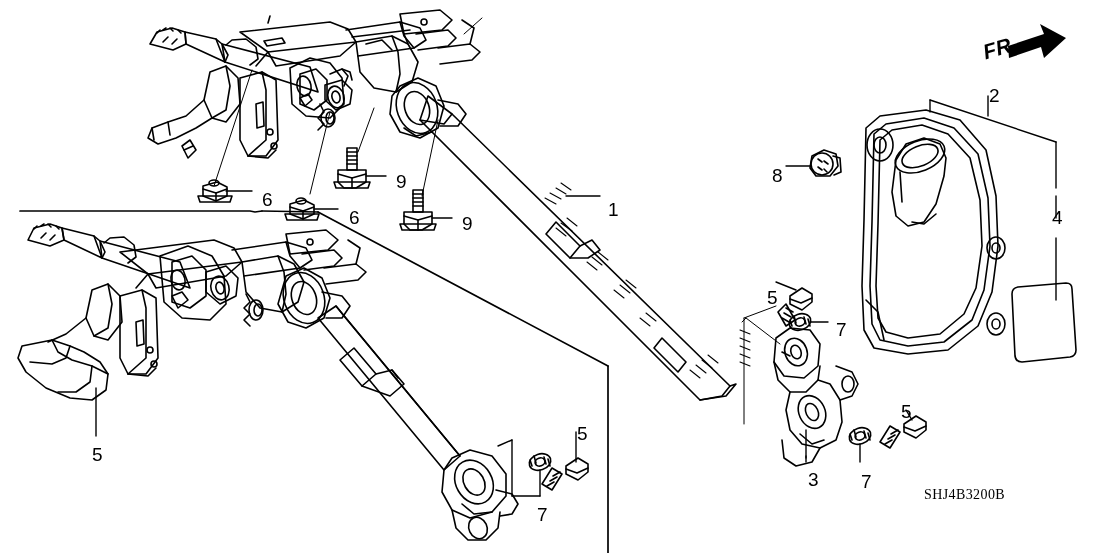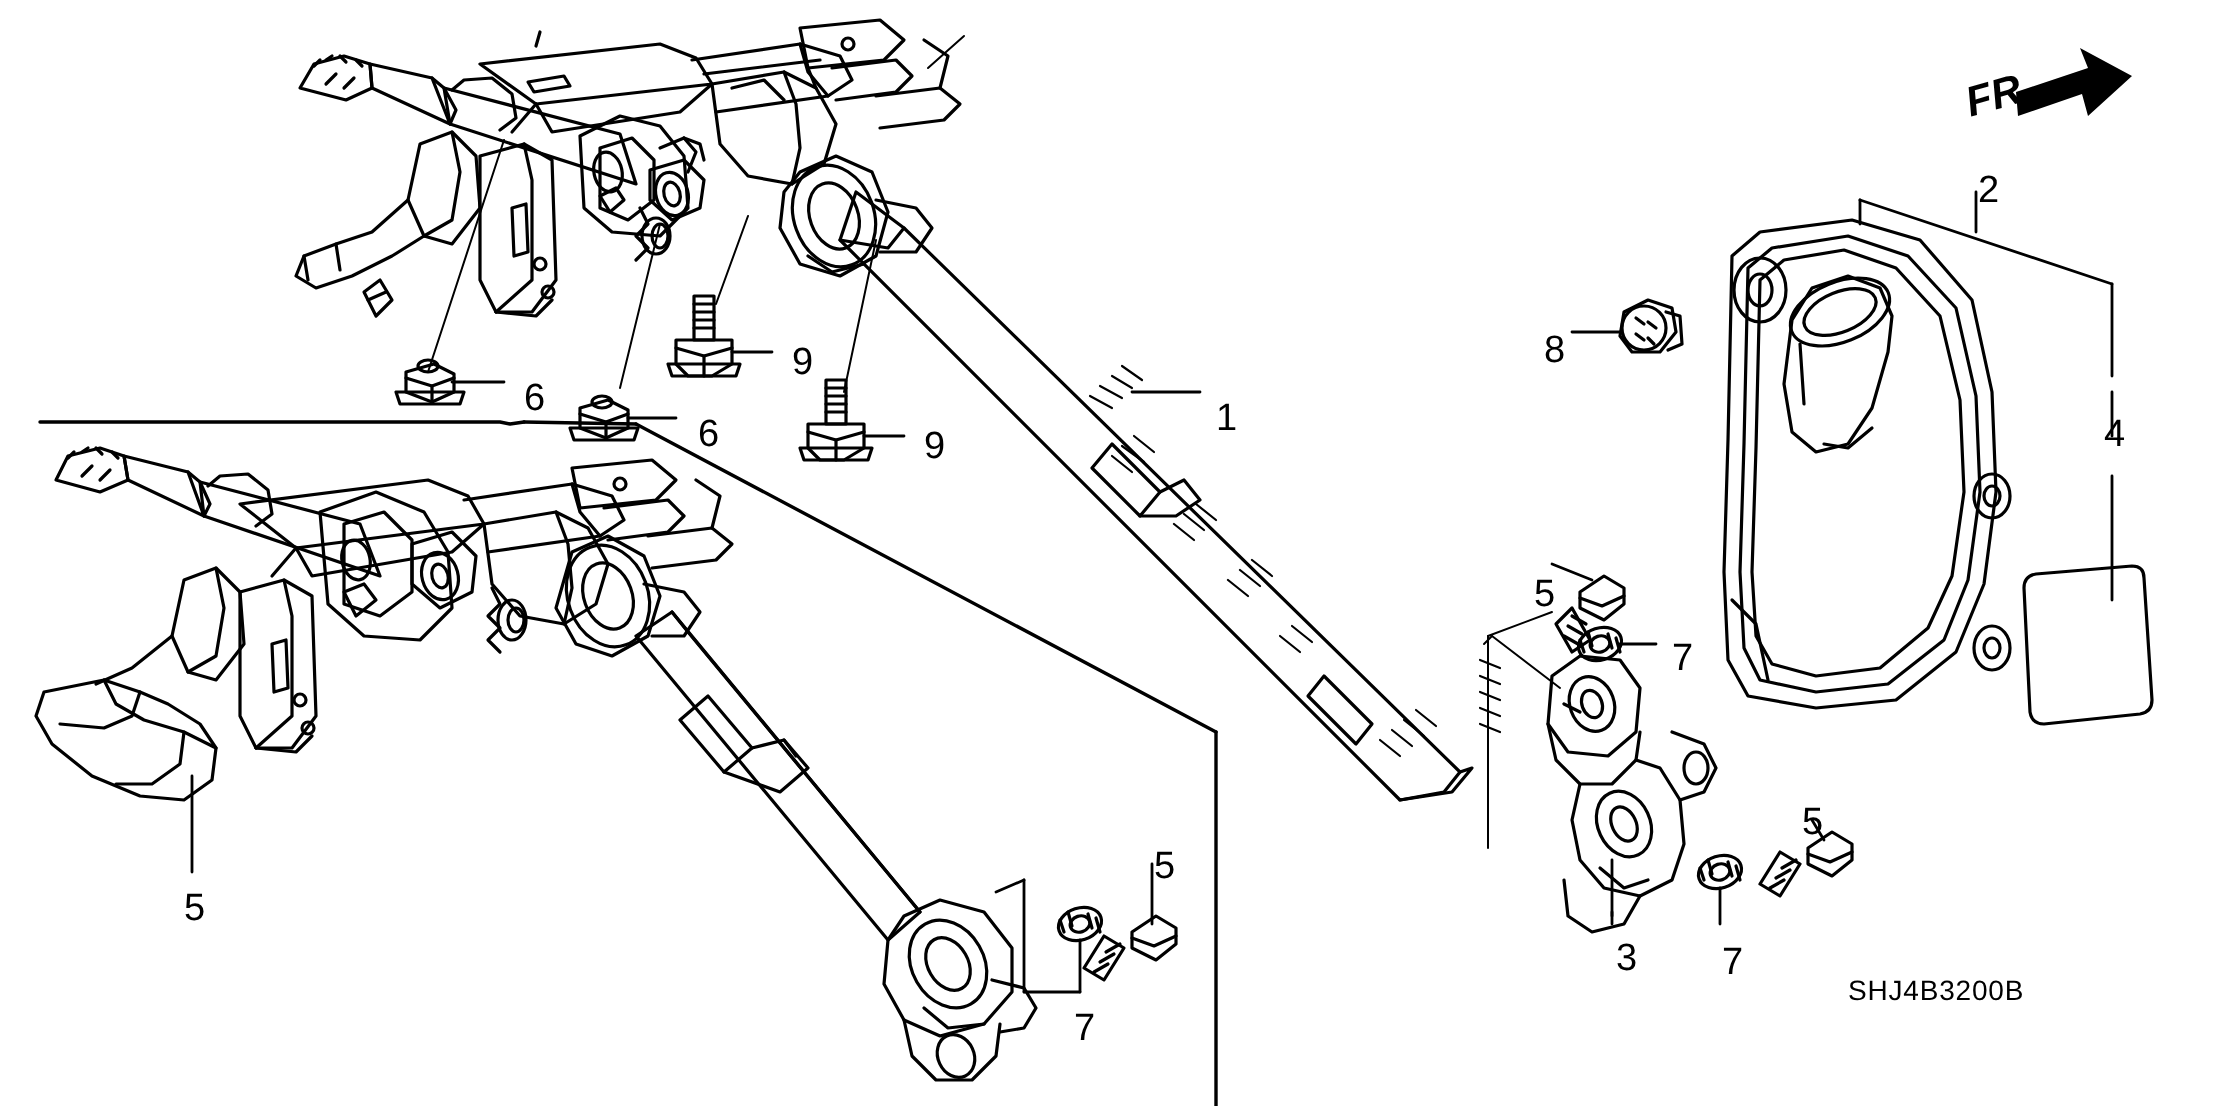--- a/index.html
+++ b/index.html
@@ -25,21 +25,21 @@
   .callout {
     position: absolute;
     font-family: "Liberation Sans", sans-serif;
     font-size: 19px;
     color: #000000;
     line-height: 1;
     white-space: nowrap;
   }
   .diagram-id {
     position: absolute;
-    font-family: Liberation Sans, sans-serif;
+    font-family: Liberation Serif, serif;
     font-size: 14px;
     letter-spacing: 0.4px;
     color: #000000;
     white-space: nowrap;
   }
   .fr-label {
     position: absolute;
     font-family: "Liberation Sans", sans-serif;
     font-weight: bold;
     font-style: italic;

